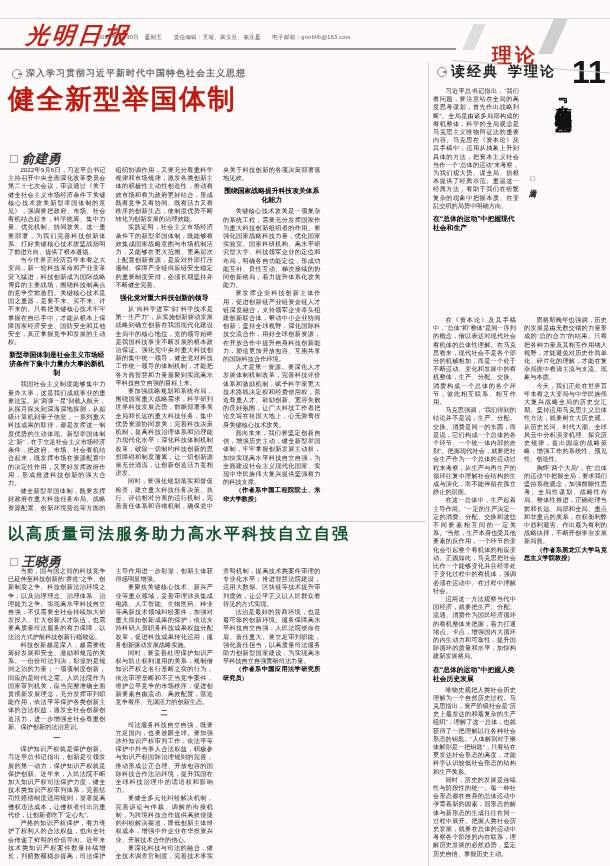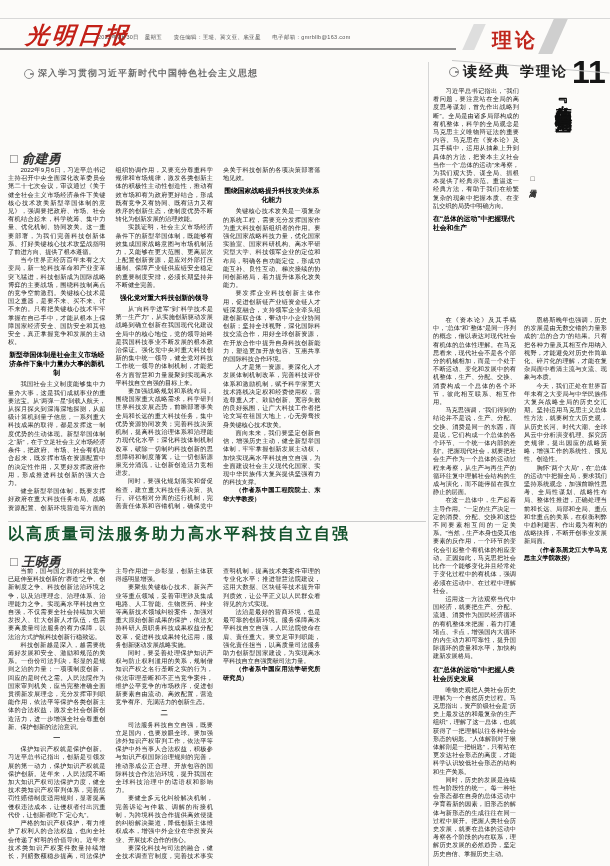--- a/index.html
+++ b/index.html
@@ -14,37 +14,37 @@
   .masthead-logo {
     position:absolute; left:26px; top:20px;
     font-family:"DejaVu Serif","Liberation Serif",serif;
     font-style:italic; font-weight:bold; font-size:23px; letter-spacing:3px;
     color:#c32017; transform:skewX(-6deg);
   }
   .dateline { position:absolute; left:98px; top:34px; font-size:5.5px; color:#555; letter-spacing:.3px; }
   .head-rule { position:absolute; left:0; top:48px; width:456px; height:2px; background:#929292; }
   .slash-a { position:absolute; left:468px; top:24px; width:12px; height:26px; background:#dedede; transform:skewX(-24deg); }
   .slash-b { position:absolute; left:546px; top:19px; width:14px; height:35px; background:#cfcfcf; transform:skewX(-24deg); }
-  .section-label { position:absolute; left:492px; top:27px; font-size:20px; font-weight:bold; letter-spacing:3px; color:#c0251c; }
+  .section-label { position:absolute; left:492px; top:42px; font-size:20px; font-weight:bold; letter-spacing:3px; color:#c0251c; }
   .page-number { position:absolute; left:572px; top:22px; font-size:32px; font-weight:bold; color:#161616;margin-top:32px; }
   .head-diag { position:absolute; left:452px; top:60px; width:158px; border-top:1px solid #c8c8c8; transform:rotate(4.5deg); transform-origin:left top; }
 
   
   .g-icon { display:inline-block; vertical-align:middle; width:10px; height:10px; border:1.6px solid #8f8f8f; border-radius:50%; position:relative; margin-right:4px; }
   .g-icon::after { content:""; position:absolute; right:-1px; top:3.4px; width:4.5px; height:1.6px; background:#8f8f8f; }
   .kicker-label { font-size:9px; font-weight:bold; color:#6e6e6e; letter-spacing:1px; vertical-align:middle; }
   .body { font-size:6.2px; line-height:8.2px; color:#1b1b1b; text-align:justify; overflow:hidden; }
   .para-text { text-indent:2em; margin:0; }
   .para-subhead { font-weight:bold; font-size:6.8px; line-height:9px; text-align:center; text-indent:0; color:#000; margin:4px 0 3px; }
   .para-mark { font-weight:bold; font-size:7px; text-align:center; text-indent:0; margin:3px 0; }
   .para-note { font-weight:bold; text-indent:2em; color:#000; }
 
   
   #main-left { position:absolute; left:8px; top:62px; width:420px; }
-  .kicker-row { position:absolute; left:16px; top:2px; white-space:nowrap;text-align:center; }
+  .kicker-row { position:absolute; left:4px; top:2px; white-space:nowrap;text-align:center; }
   .headline-red { position:absolute; left:0; top:21px; font-size:27px; line-height:32px; font-weight:bold; letter-spacing:1.5px; color:#c2190f; }
   .author-line { position:absolute; font-size:13px; color:#333; }
   .author-line .box { color:#666; margin-right:4px; }
   .author-name { font-style:italic; font-weight:bold; }
   #author1 { left:2px; top:88px; }
   #body1 { position:absolute; left:0; top:104px; width:420px; height:352px; column-count:4; column-gap:10px; column-fill:auto; }
 
   .h-divider { position:absolute; left:8px; top:521px; width:418px; height:1px; background:#cccccc; }
 
   
@@ -88,20 +88,21 @@
   <div class="slash-b"></div>
   <div class="page-number">11</div>
   <div class="head-diag"></div>
   <div class="v-divider"></div>
 
   <div id="main-left">
     <div class="kicker-row">
       <span class="g-icon"></span><span class="kicker-label">深入学习贯彻习近平新时代中国特色社会主义思想</span>
     </div>
     <div class="headline-red">
+      <div>健全新型举国体制</div>
     </div>
     <div class="author-line" id="author1">
       <span class="box">□</span><span class="author-name">俞建勇</span>
     </div>
     <div id="body1" class="body">
         <p class="para-text">2022年9月6日，习近平总书记主持召开中央全面深化改革委员会第二十七次会议，审议通过《关于健全社会主义市场经济条件下关键核心技术攻关新型举国体制的意见》，强调要把政府、市场、社会有机结合起来，科学统筹、集中力量、优化机制、协同攻关。这一重要部署，为我们完善科技创新体系、打好关键核心技术攻坚战指明了前进方向、提供了根本遵循。</p>
         <p class="para-text">当今世界正经历百年未有之大变局，新一轮科技革命和产业变革突飞猛进，科技创新成为国际战略博弈的主要战场，围绕科技制高点的竞争空前激烈。关键核心技术是国之重器，是要不来、买不来、讨不来的。只有把关键核心技术牢牢掌握在自己手中，才能从根本上保障国家经济安全、国防安全和其他安全，真正掌握竞争和发展的主动权。</p>
         <p class="para-subhead">新型举国体制是社会主义市场经济条件下集中力量办大事的新机制</p>
         <p class="para-text">我国社会主义制度能够集中力量办大事，这是我们成就事业的重要法宝。从“两弹一星”到载人航天，从探月探火到深海深地探测，从超级计算机到量子信息，一系列重大科技成果的取得，都是发挥这一制度优势的生动体现。新型举国体制之“新”，在于立足社会主义市场经济条件，把政府、市场、社会有机结合起来，既发挥市场在资源配置中的决定性作用，又更好发挥政府作用，形成推进科技创新的强大合力。</p>
         <p class="para-text">健全新型举国体制，既要发挥好政府在重大科技任务布局、战略资源配置、创新环境营造等方面的组织协调作用，又要充分尊重科学规律和市场规律，激发各类创新主体的积极性主动性创造性，推动有效市场和有为政府更好结合，形成既有竞争又有协同、既有活力又有秩序的创新生态，使制度优势不断转化为创新发展的治理效能。</p>

